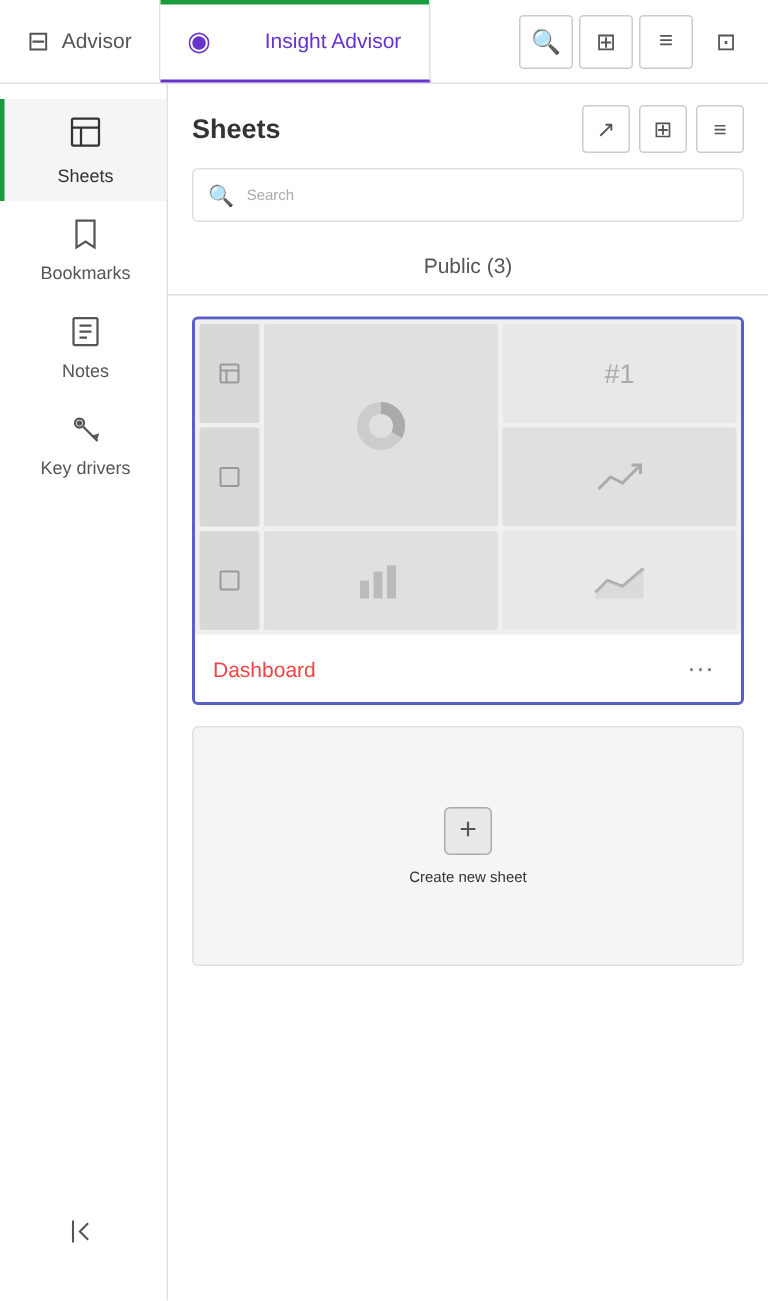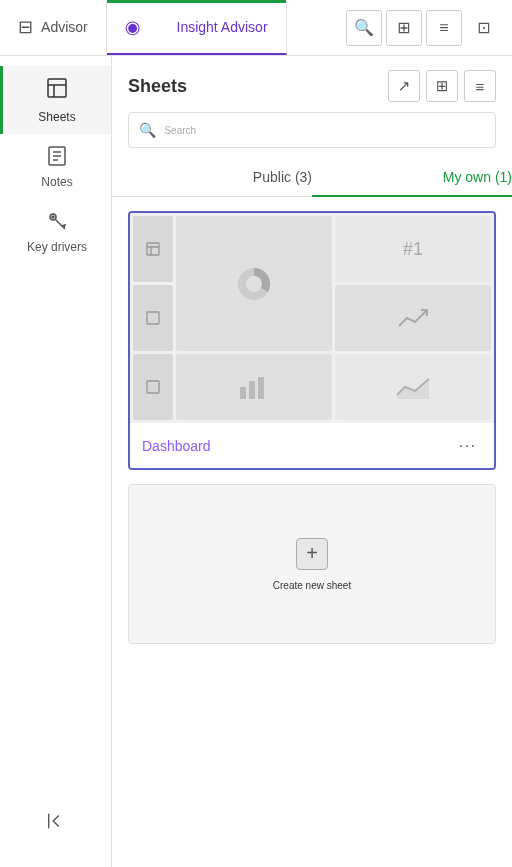--- a/index.html
+++ b/index.html
@@ -191,21 +191,21 @@
     
     .tabs-row {
       display: flex;
       border-bottom: 1px solid #e0e0e0;
       flex-shrink: 0;
       margin: 0 0px;
     }
 
     .tab {
       flex: 1;
-      text-align: right;
+      text-align: center;
       padding: 10px 0;
       font-size: 14px;
       cursor: pointer;
       color: #555;
       border-bottom: 2px solid transparent;
       position: relative;
       bottom: -1px;
     }
 
     .tab.active {
@@ -263,21 +263,21 @@
       display: flex;
       align-items: center;
       padding: 10px 12px;
       background: #fff;
     }
 
     .sheet-card-name {
       flex: 1;
       font-size: 14px;
       font-weight: 500;
-      color: #8b5cf6;
+      color: #ef4444;
     }
 
     .sheet-card-menu {
       cursor: pointer;
       color: #777;
       font-size: 18px;
       padding: 2px 6px;
     }
 
     
@@ -359,20 +359,28 @@
       <span style="font-size:22px;">
         <svg width="24" height="24" viewBox="0 0 24 24" fill="none" stroke="#333" stroke-width="1.5">
           <rect x="3" y="3" width="18" height="18" rx="1"></rect>
           <line x1="3" y1="9" x2="21" y2="9"></line>
           <line x1="9" y1="9" x2="9" y2="21"></line>
         </svg>
       </span>
       <span>Sheets</span>
     </div>
 
+    <div class="sidebar-item">
+      <span>
+        <svg width="24" height="24" viewBox="0 0 24 24" fill="none" stroke="#555" stroke-width="1.5">
+          <path d="M6 3h12v18l-6-4-6 4V3z"></path>
+        </svg>
+      </span>
+      <span>Bookmarks</span>
+    </div>
 
     <div class="sidebar-item">
       <span>
         <svg width="24" height="24" viewBox="0 0 24 24" fill="none" stroke="#555" stroke-width="1.5">
           <rect x="4" y="3" width="16" height="18" rx="1"></rect>
           <line x1="8" y1="8" x2="16" y2="8"></line>
           <line x1="8" y1="12" x2="16" y2="12"></line>
           <line x1="8" y1="16" x2="13" y2="16"></line>
         </svg>
       </span>
@@ -422,23 +430,20 @@
       <div class="search-box">
         <span style="font-size:14px; color:#aaa;">🔍</span>
         <span style="color:#aaa; font-size:10px;">Search</span>
       </div>
     </div>
 
     <div class="tabs-row">
       <div class="tab">
         <span>Public (3)</span>
       </div>
-      <div class="tab active">
-        <span>My own (1)</span>
-      </div>
     </div>
 
     <div class="sheets-content">
 
       <div class="sheet-card" style="position:relative;">
         <div class="sheet-card-preview">
 
           <div class="preview-cell left-narrow" style="grid-column:1; grid-row:1; background:#d8d8d8; display:flex; align-items:center; justify-content:center;">
             <svg width="16" height="16" viewBox="0 0 24 24" fill="none" stroke="#999" stroke-width="2">
               <rect x="3" y="3" width="18" height="18" rx="1"></rect>

